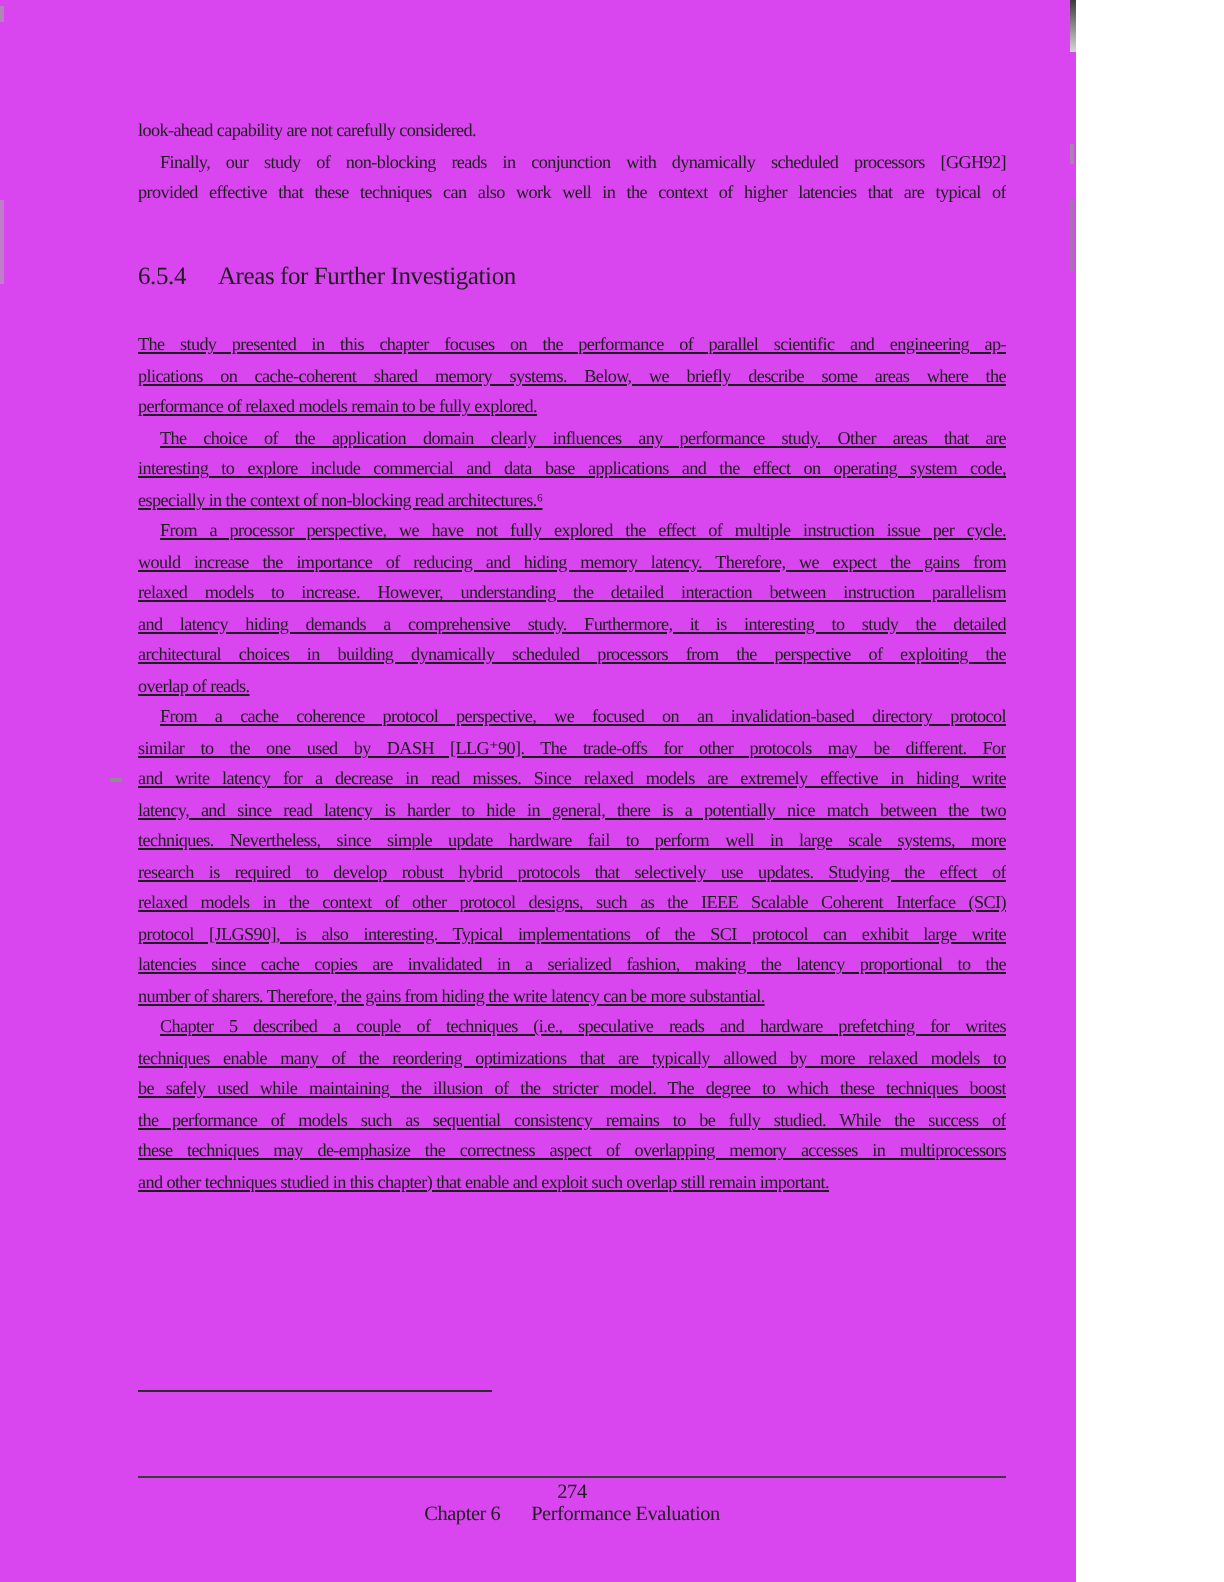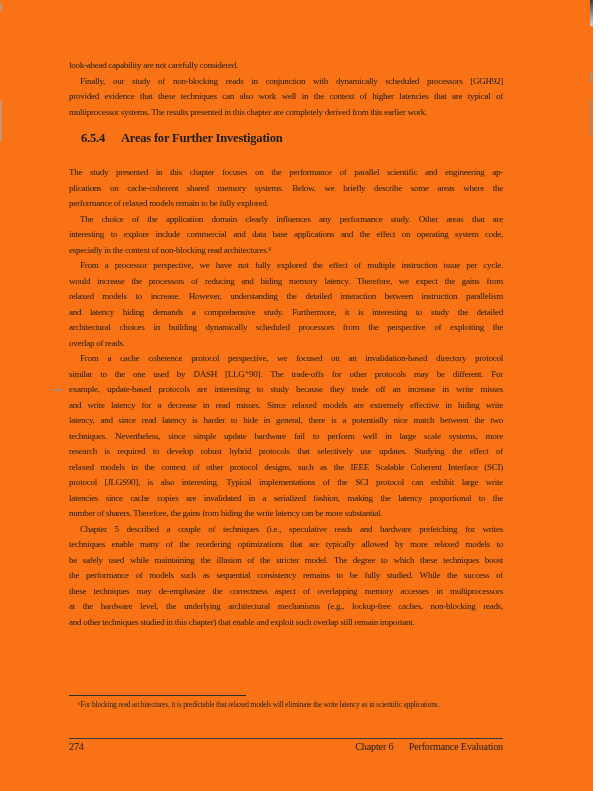--- a/index.html
+++ b/index.html
@@ -1,20 +1,20 @@
 <!DOCTYPE html>
 <html><head>
 <meta charset="utf-8">
 <style>
   html,body { margin:0; padding:0; }
   .page {
     position: relative;
-    width: 593px;
+    width: 538px;
     height: 791px;
-    background: #f97316;
+    background: #d946ef;
     overflow: hidden;
     font-family: "Liberation Serif", "DejaVu Serif", serif;
     color: #1d1d1d;
   }
   .content {
     position: absolute;
     left: 69px;
     width: 434px;
   }
   .para { margin: 0; padding: 0; }
@@ -27,29 +27,28 @@
     text-align-last: justify;
     overflow: hidden;
     white-space: nowrap;
   }
   .line.last { text-align-last: left; }
   .line.indent { text-indent: 11px; }
   .heading {
     position: absolute;
     left: 69px;
     top: 131px;
-    font-weight: bold;
+    font-weight: normal;
     font-size: 12.5px;
     letter-spacing: -0.2px;
     white-space: nowrap;
-    margin-left: 12px;
   }
   .heading .htitle { margin-left: 13px; }
   .sec1 { top: 58px; }
-  .sec2 { top: 165px; }
+  .sec2 { top: 165px; text-decoration: underline; }
   .footnote-rule {
     position: absolute;
     left: 69px;
     top: 695px;
     width: 177px;
     height: 1px;
     background: #2b2b2b;
   }
   .footnote {
     position: absolute;
@@ -74,20 +73,21 @@
   .footer {
     position: absolute;
     left: 69px;
     top: 741px;
     width: 434px;
     display: flex;
     justify-content: space-between;
     align-items: center;
     font-size: 10.2px;
     letter-spacing: -0.2px;
+    flex-direction: column;
   }
   .footer .chap span + span { margin-left: 13px; margin-top: 31px; }
   
   .artifact { position: absolute; }
   .a1 { right: 0; top: 0; width: 3px; height: 26px;
         background: linear-gradient(#3c3c3c, #8a8a8a, #d5d5d5); }
   .a2 { right: 1px; top: 72px; width: 2px; height: 10px; background: #9a9a9a; opacity: .7; }
   .a3 { right: 1px; top: 100px; width: 2.5px; height: 36px; background: #8c8c8c; opacity: .6; }
   .a4 { left: 0; top: 100px; width: 2px; height: 42px; background: #ababab; opacity: .55; }
   .a5 { left: 55px; top: 389px; width: 6px; height: 1.5px; background: #8f8f8f; }
@@ -97,22 +97,21 @@
 <body>
 
 <div class="page">
 
   <div class="content sec1">
       <div class="para">
         <div class="line last">look-ahead capability are not carefully considered.</div>
       </div>
       <div class="para">
         <div class="line indent">Finally, our study of non-blocking reads in conjunction with dynamically scheduled processors [GGH92]</div>
-        <div class="line">provided evidence that these techniques can also work well in the context of higher latencies that are typical of</div>
-        <div class="line last">multiprocessor systems. The results presented in this chapter are completely derived from this earlier work.</div>
+        <div class="line">provided effective that these techniques can also work well in the context of higher latencies that are typical of</div>
       </div>
     </div>
 
   <div class="heading">
     <span>6.5.4</span>
     <span class="htitle">Areas for Further Investigation</span>
   </div>
 
   <div class="content sec2">
       <div class="para">
@@ -120,52 +119,49 @@
         <div class="line">plications on cache-coherent shared memory systems. Below, we briefly describe some areas where the</div>
         <div class="line last">performance of relaxed models remain to be fully explored.</div>
       </div>
       <div class="para">
         <div class="line indent">The choice of the application domain clearly influences any performance study. Other areas that are</div>
         <div class="line">interesting to explore include commercial and data base applications and the effect on operating system code,</div>
         <div class="line last">especially in the context of non-blocking read architectures.⁶</div>
       </div>
       <div class="para">
         <div class="line indent">From a processor perspective, we have not fully explored the effect of multiple instruction issue per cycle.</div>
-        <div class="line">would increase the processors of reducing and hiding memory latency. Therefore, we expect the gains from</div>
+        <div class="line">would increase the importance of reducing and hiding memory latency. Therefore, we expect the gains from</div>
         <div class="line">relaxed models to increase. However, understanding the detailed interaction between instruction parallelism</div>
         <div class="line">and latency hiding demands a comprehensive study. Furthermore, it is interesting to study the detailed</div>
         <div class="line">architectural choices in building dynamically scheduled processors from the perspective of exploiting the</div>
         <div class="line last">overlap of reads.</div>
       </div>
       <div class="para">
         <div class="line indent">From a cache coherence protocol perspective, we focused on an invalidation-based directory protocol</div>
         <div class="line">similar to the one used by DASH [LLG⁺90]. The trade-offs for other protocols may be different. For</div>
-        <div class="line">example, update-based protocols are interesting to study because they trade off an increase in write misses</div>
         <div class="line">and write latency for a decrease in read misses. Since relaxed models are extremely effective in hiding write</div>
         <div class="line">latency, and since read latency is harder to hide in general, there is a potentially nice match between the two</div>
         <div class="line">techniques. Nevertheless, since simple update hardware fail to perform well in large scale systems, more</div>
         <div class="line">research is required to develop robust hybrid protocols that selectively use updates. Studying the effect of</div>
         <div class="line">relaxed models in the context of other protocol designs, such as the IEEE Scalable Coherent Interface (SCI)</div>
         <div class="line">protocol [JLGS90], is also interesting. Typical implementations of the SCI protocol can exhibit large write</div>
         <div class="line">latencies since cache copies are invalidated in a serialized fashion, making the latency proportional to the</div>
         <div class="line last">number of sharers. Therefore, the gains from hiding the write latency can be more substantial.</div>
       </div>
       <div class="para">
         <div class="line indent">Chapter 5 described a couple of techniques (i.e., speculative reads and hardware prefetching for writes</div>
         <div class="line">techniques enable many of the reordering optimizations that are typically allowed by more relaxed models to</div>
         <div class="line">be safely used while maintaining the illusion of the stricter model. The degree to which these techniques boost</div>
         <div class="line">the performance of models such as sequential consistency remains to be fully studied. While the success of</div>
         <div class="line">these techniques may de-emphasize the correctness aspect of overlapping memory accesses in multiprocessors</div>
-        <div class="line">at the hardware level, the underlying architectural mechanisms (e.g., lockup-free caches, non-blocking reads,</div>
         <div class="line last">and other techniques studied in this chapter) that enable and exploit such overlap still remain important.</div>
       </div>
     </div>
 
   <div class="footnote-rule"></div>
-  <div class="footnote">⁶For blocking read architectures, it is predictable that relaxed models will eliminate the write latency as in scientific applications.</div>
 
   <div class="footer-rule"></div>
   <div class="footer">
     <span>274</span>
     <span class="chap">
       <span>Chapter 6</span>
       <span>Performance Evaluation</span>
     </span>
   </div>
 

